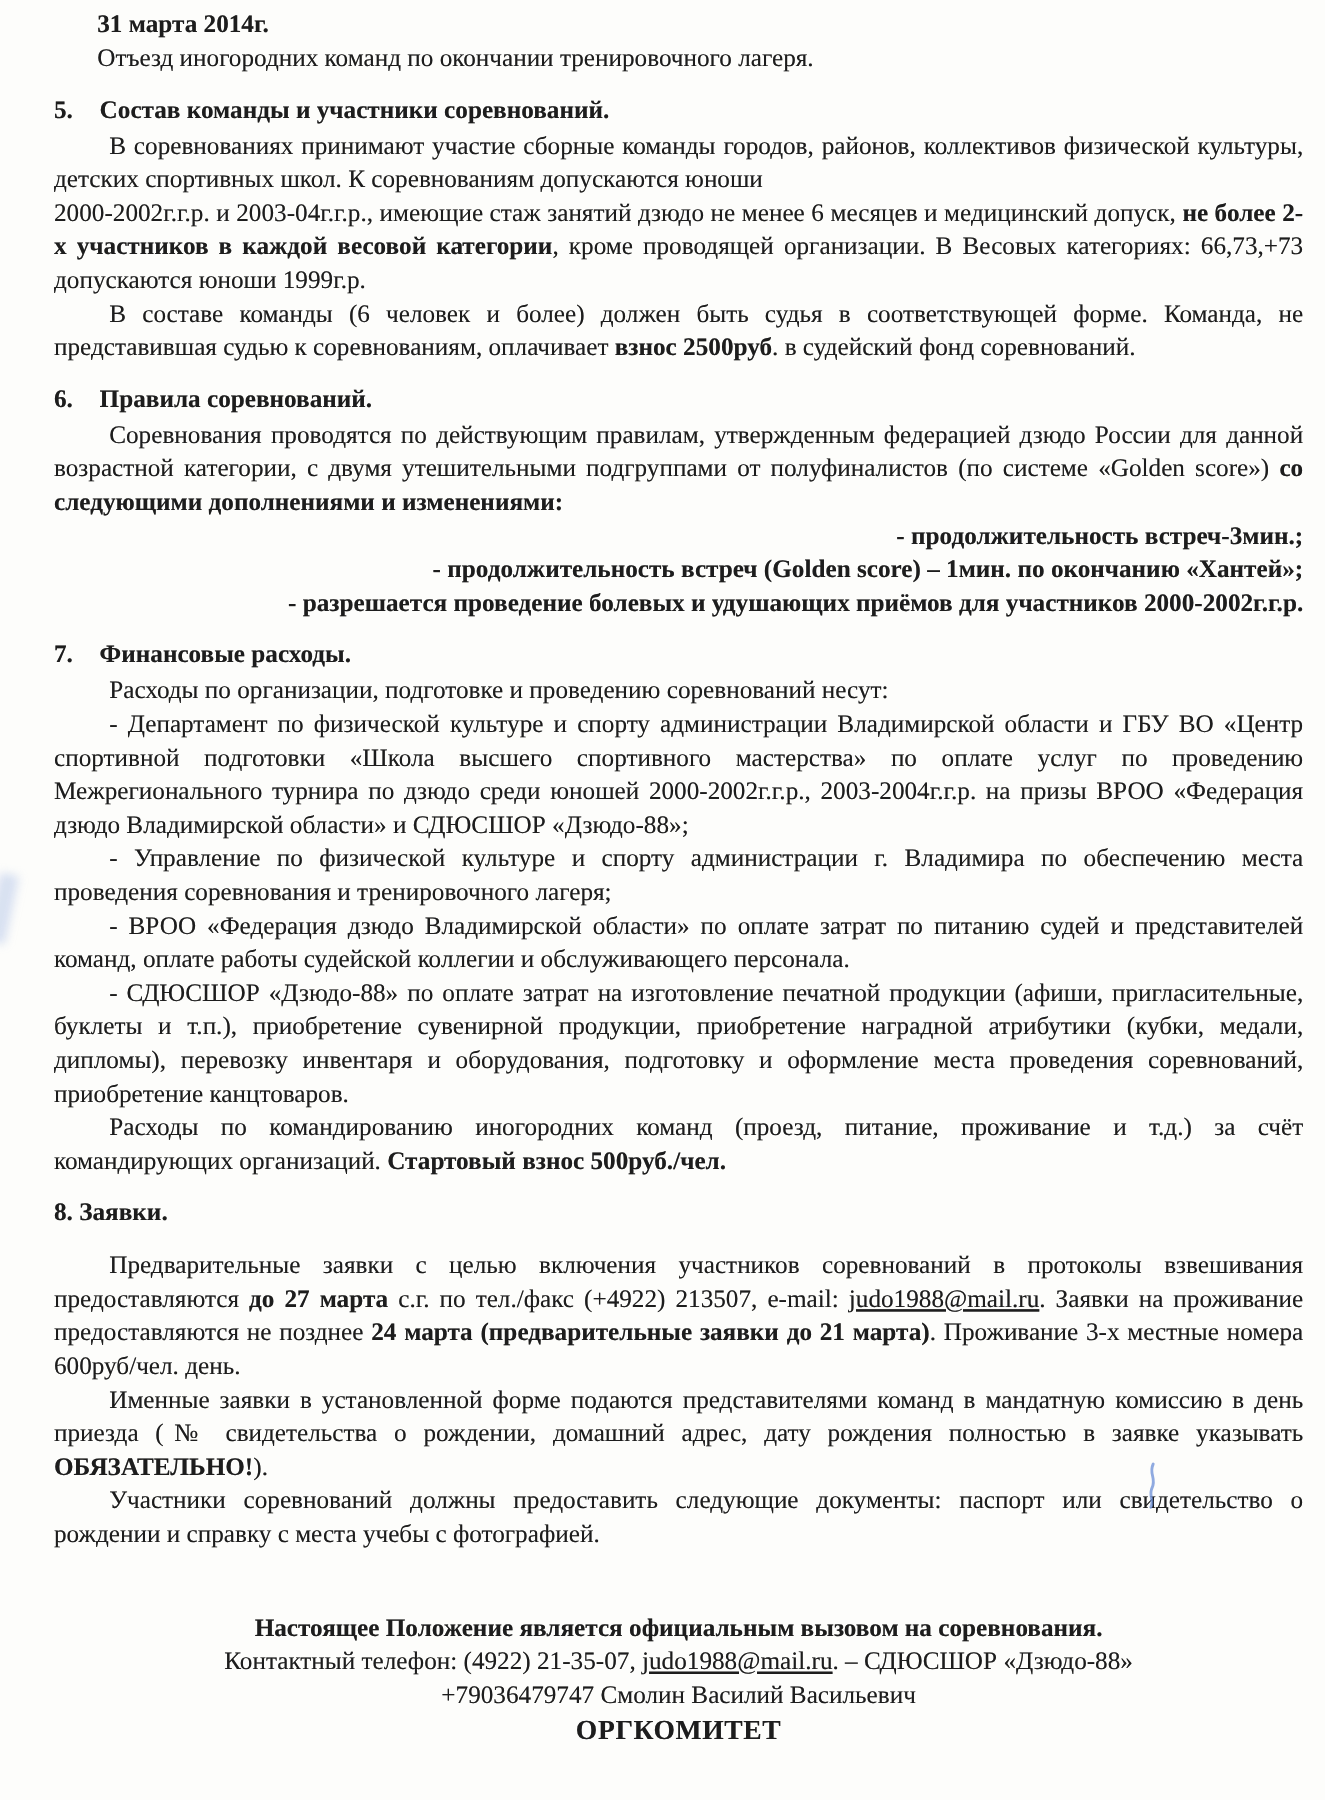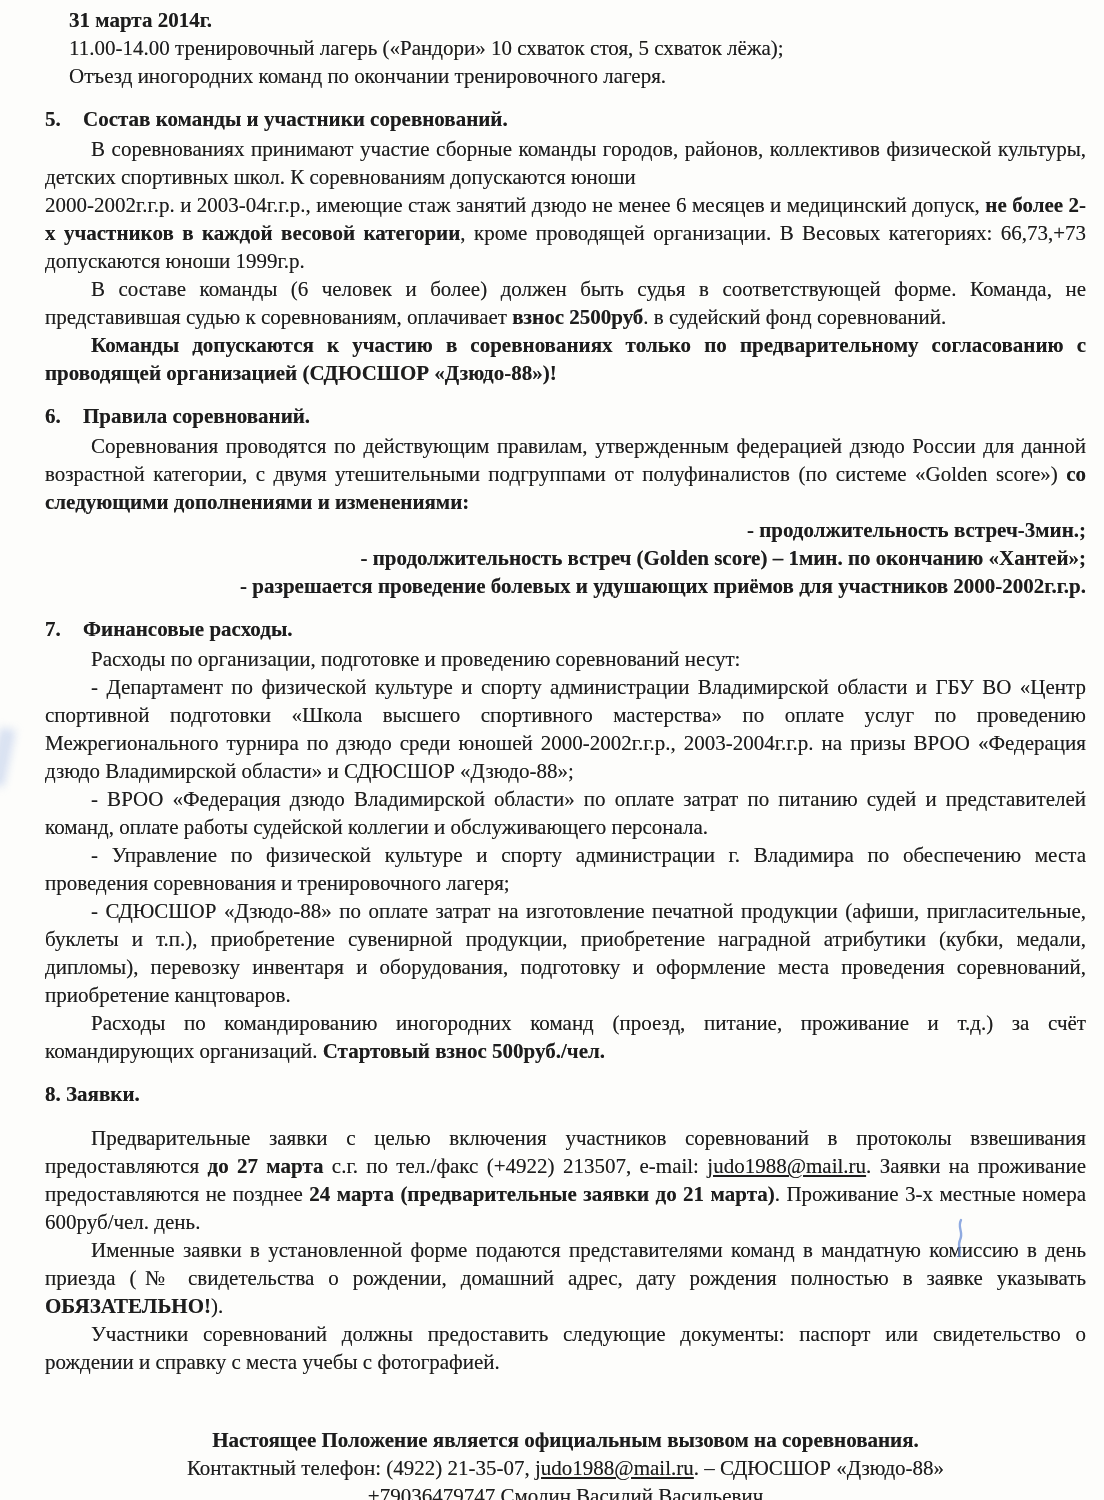--- a/index.html
+++ b/index.html
@@ -17,21 +17,21 @@
     position: relative;
     padding: 6px 18px 0 45px;
     text-shadow: 0 0 0.4px rgba(40,40,40,0.55);
   }
   p { margin: 0; }
   .just { text-align: justify; }
   .ind  { text-indent: 46px; }
   .bold { font-weight: 700; }
   .u    { text-decoration: underline; }
 
-  .intro { margin-left: 24px; }
+  .intro { margin-left: 36px; }
 
   .sec-head {
     display: flex;
     margin: 15px 0 2px 0;
     font-weight: 700;
   }
   .sec-num { width: 38px; flex: none; }
 
   .bullets { margin-left: 52px; font-weight: 700; }
   .bullets .line { margin: 0; text-align: right; }
@@ -68,32 +68,30 @@
     pointer-events: none;
   }
 </style>
 </head>
 <body>
 
 <div class="page">
 
   <div class="intro">
     <div class="bold">31 марта 2014г.</div>
-    <div>11.00-14.00  тренировочный лагерь («Рандори» 10 схваток стоя, 5 схваток лёжа);</div>
     <div>Отъезд иногородних команд по окончании тренировочного лагеря.</div>
   </div>
 
   <div>
     <div class="sec-head">
       <span class="sec-num">5.</span>
       <span>Состав команды и участники соревнований.</span>
     </div>
     <p class="just ind"><span>В соревнованиях принимают участие сборные команды городов, районов, коллективов физической культуры, детских спортивных школ. К соревнованиям допускаются юноши</span><br><span>2000-2002г.г.р. и 2003-04г.г.р., имеющие стаж занятий дзюдо не менее 6 месяцев и медицинский допуск, </span><span class="bold">не более 2-х участников в каждой весовой категории</span><span>, кроме проводящей организации. В Весовых категориях: 66,73,+73 допускаются юноши 1999г.р.</span></p>
     <p class="just ind"><span>В составе команды (6 человек и более) должен быть судья в соответствующей форме. Команда, не представившая судью к соревнованиям, оплачивает </span><span class="bold">взнос 2500руб</span><span>. в судейский фонд соревнований.</span></p>
-    <p class="just ind"><span class="bold">Команды допускаются к участию в соревнованиях только по предварительному согласованию с проводящей организацией (СДЮСШОР «Дзюдо-88»)!</span></p>
   </div>
 
   <div>
     <div class="sec-head">
       <span class="sec-num">6.</span>
       <span>Правила соревнований.</span>
     </div>
     <p class="just ind"><span>Соревнования проводятся по действующим правилам, утвержденным федерацией дзюдо России для данной возрастной категории, с двумя утешительными подгруппами от полуфиналистов (по системе «Golden score») </span><span class="bold">со следующими дополнениями и изменениями:</span></p>
     <div class="bullets">
       <div class="line">-  продолжительность встреч-3мин.;</div>
@@ -102,22 +100,22 @@
     </div>
   </div>
 
   <div>
     <div class="sec-head">
       <span class="sec-num">7.</span>
       <span>Финансовые расходы.</span>
     </div>
     <p class="just ind">Расходы по организации, подготовке и проведению соревнований несут:</p>
     <p class="just ind">- Департамент по физической культуре и спорту администрации Владимирской  области и ГБУ ВО «Центр спортивной подготовки «Школа высшего спортивного мастерства» по оплате услуг по проведению Межрегионального турнира по дзюдо среди юношей 2000-2002г.г.р., 2003-2004г.г.р. на призы ВРОО «Федерация дзюдо Владимирской области» и СДЮСШОР «Дзюдо-88»;</p>
+    <p class="just ind">- Управление по физической культуре и спорту администрации г. Владимира по обеспечению места проведения соревнования и тренировочного лагеря;</p>
     <p class="just ind">- ВРОО «Федерация дзюдо Владимирской области» по оплате затрат по питанию судей и представителей команд, оплате работы судейской коллегии и обслуживающего персонала.</p>
-    <p class="just ind">- Управление по физической культуре и спорту администрации г. Владимира по обеспечению места проведения соревнования и тренировочного лагеря;</p>
     <p class="just ind">- СДЮСШОР «Дзюдо-88» по оплате затрат на изготовление печатной продукции (афиши, пригласительные, буклеты и т.п.), приобретение сувенирной продукции, приобретение наградной атрибутики (кубки, медали, дипломы), перевозку инвентаря и оборудования, подготовку и оформление места проведения соревнований, приобретение канцтоваров.</p>
     <p class="just ind"><span>Расходы по командированию иногородних команд (проезд, питание, проживание и т.д.) за счёт командирующих организаций. </span><span class="bold">Стартовый взнос 500руб./чел.</span></p>
   </div>
 
   <div>
     <div class="sec8-head">8. Заявки.</div>
     <p class="just ind"><span>Предварительные заявки с целью включения участников соревнований в протоколы взвешивания предоставляются </span><span class="bold">до 27 марта</span><span> с.г. по тел./факс (+4922) 213507, e-mail: </span><span class="u">judo1988@mail.ru</span><span>. Заявки на проживание предоставляются не позднее </span><span class="bold">24 марта (предварительные заявки до 21 марта)</span><span>. Проживание 3-х местные номера 600руб/чел. день.</span></p>
     <p class="just ind"><span>Именные заявки в установленной форме подаются представителями команд в мандатную комиссию в день приезда (№ свидетельства о рождении, домашний адрес, дату рождения полностью в заявке указывать </span><span class="bold">ОБЯЗАТЕЛЬНО!</span><span>).</span></p>
     <p class="just ind">Участники соревнований должны предоставить следующие документы: паспорт или свидетельство о рождении и справку с места учебы с фотографией.</p>
   </div>

